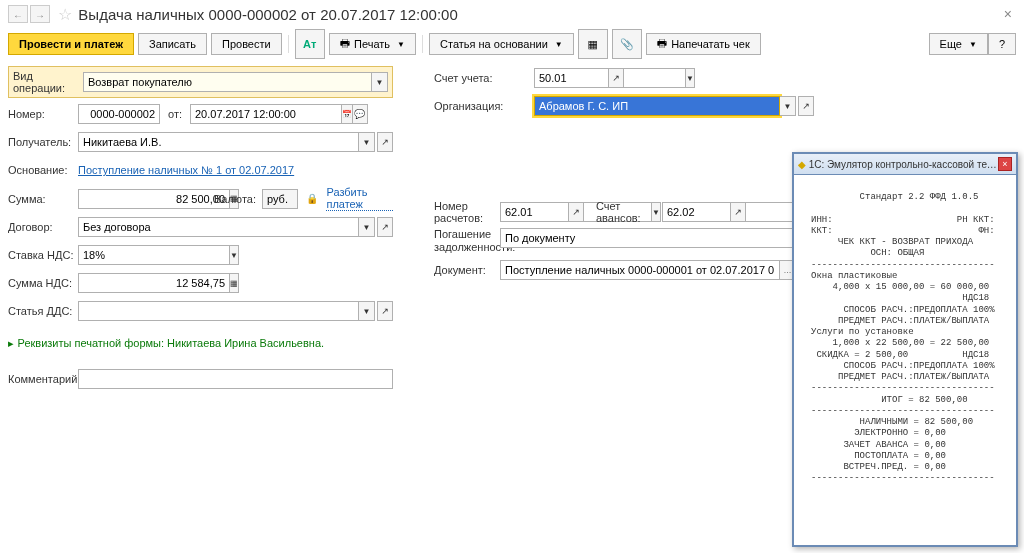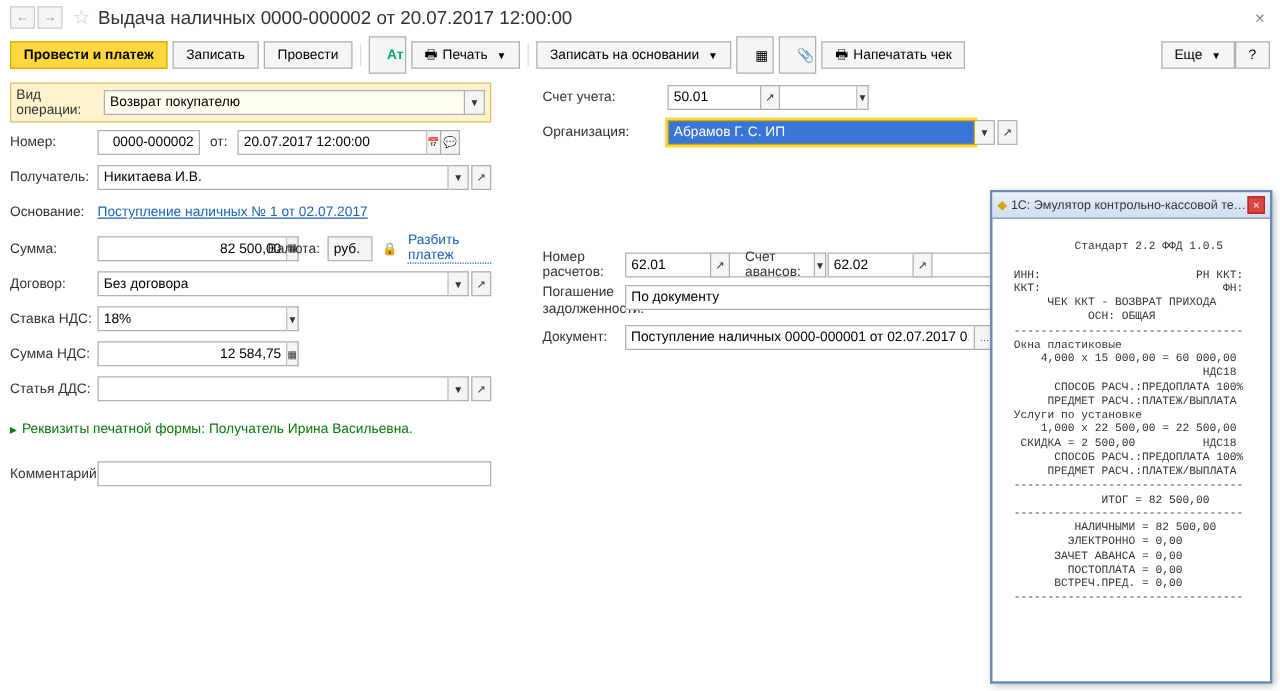--- a/index.html
+++ b/index.html
@@ -5,21 +5,21 @@
 * { box-sizing: border-box; margin: 0; padding: 0; }
 body { font-family: Arial, sans-serif; font-size: 11px; background: #fff; color: #333; width: 1024px; height: 553px; overflow: hidden; position: relative; }
 .header { display: flex; align-items: center; padding: 4px 8px; height: 28px; }
 .nav-btn { width: 20px; height: 18px; border: 1px solid #ccc; background: #f5f5f5; margin-right: 2px; display: flex; align-items: center; justify-content: center; cursor: pointer; font-size: 10px; color: #888; }
 .star { color: #ccc; font-size: 16px; margin: 0 6px; }
 .title { font-size: 15px; font-weight: normal; flex: 1; }
 .close-btn { font-size: 14px; color: #888; cursor: pointer; padding: 0 4px; }
 .toolbar { display: flex; align-items: center; padding: 4px 8px; gap: 4px; height: 32px; }
 .btn { border: 1px solid #b0b0b0; background: #f5f5f5; padding: 3px 10px; font-size: 11px; cursor: pointer; height: 22px; display: flex; align-items: center; gap: 4px; }
 .btn-yellow { background: #ffd83d; border-color: #d4a800; font-weight: bold; }
-.btn-icon { width: 24px; padding: 14px; }
+.btn-icon { width: 24px; padding: 14px; justify-content: center; }
 .sep { width: 1px; height: 18px; background: #ddd; margin: 0 2px; }
 .toolbar-right { margin-left: auto; display: flex; gap: 0; }
 .form-area { padding: 6px 8px; display: flex; gap: 41px; }
 .col { display: flex; flex-direction: column; gap: 4px; }
 .col-left { width: 385px; }
 .col-right { width: 380px; }
 .row { display: flex; align-items: center; min-height: 24px; }
 .lbl { width: 70px; font-size: 11px; color: #333; flex-shrink: 0; }
 .lbl-w { width: 100px; }
 .input { border: 1px solid #b0b0b0; height: 20px; padding: 0 4px; font-size: 11px; background: #fff; }
@@ -60,21 +60,21 @@
   <button class="btn btn-icon">
       <span style="color:#0a7;font-weight:bold">Ат</span>
     </button>
   <button class="btn">
       <span class="printer">🖶</span>
       <span>Печать</span>
       <span style="font-size:8px;margin-left:3px">▼</span>
     </button>
   <div class="sep"></div>
   <button class="btn">
-      <span>Записать на основании</span>
+      <span>Статья на основании</span>
       <span style="font-size:8px;margin-left:3px">▼</span>
     </button>
   <button class="btn btn-icon">▦</button>
   <button class="btn btn-icon">📎</button>
   <button class="btn">
       <span>🖶</span>
       <span>Напечатать чек</span>
     </button>
   <div class="toolbar-right">
     <button class="btn">
@@ -152,21 +152,21 @@
     <div class="row">
       <span class="lbl">Статья ДДС:</span>
       <div class="combo" style="flex:1">
         <input class="input" value="" style="">
         <div class="combo-btn">▼</div>
       </div>
       <div class="small-btn">↗</div>
     </div>
     <div class="row" style="margin-top:4px">
       <span class="arrow">▸</span>
-      <span class="green-link">Реквизиты печатной формы: Получатель Ирина Васильевна.</span>
+      <span class="green-link">Реквизиты печатной формы: Никитаева Ирина Васильевна.</span>
     </div>
     <div class="row" style="margin-top:8px">
       <span class="lbl">Комментарий:</span>
       <input class="input" style="flex: 1 1 0%;" value="">
     </div>
   </div>
 
   <div class="col col-right">
     <div class="row">
       <span class="lbl lbl-w">Счет учета:</span>

